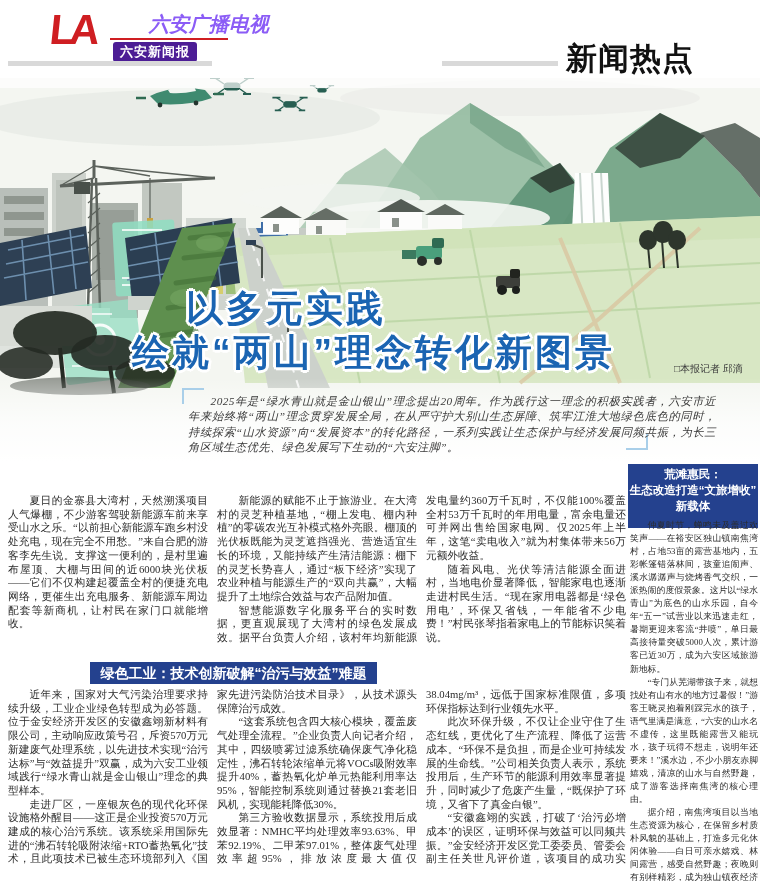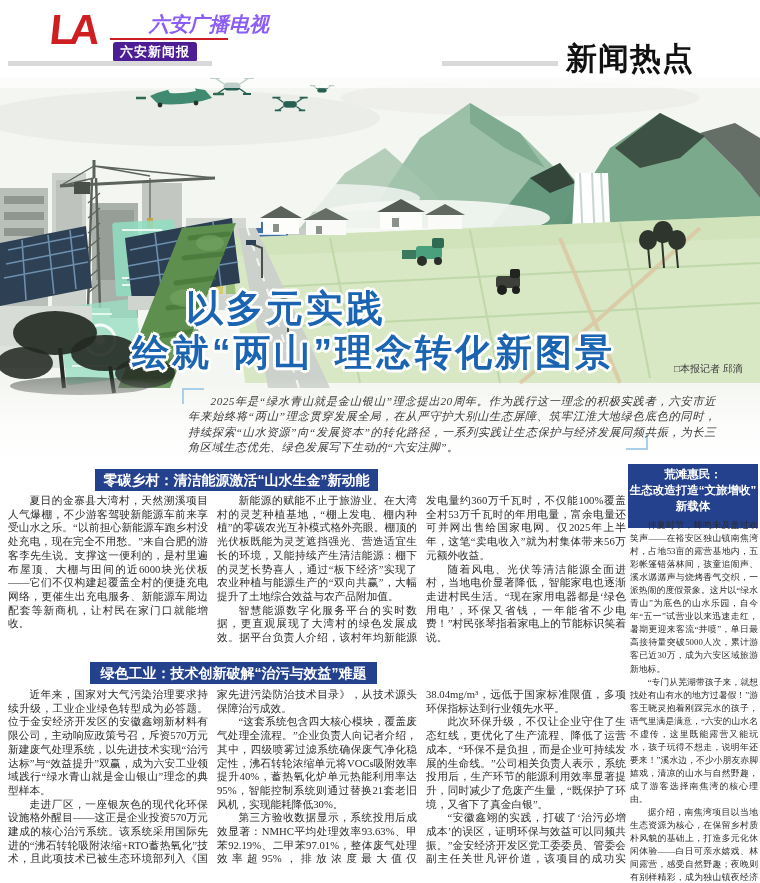--- a/index.html
+++ b/index.html
@@ -294,21 +294,20 @@
     <div class="hero-line hero-line2">绘就“两山”理念转化新图景</div>
     <div class="hero-byline">□本报记者 邱滴</div>
   </div>
 
   <div class="intro-box">
     <div class="bracket bracket-tl"></div>
     <div class="bracket bracket-br"></div>
     <p class="intro-text">2025年是“绿水青山就是金山银山”理念提出20周年。作为践行这一理念的积极实践者，六安市近年来始终将“两山”理念贯穿发展全局，在从严守护大别山生态屏障、筑牢江淮大地绿色底色的同时，持续探索“山水资源”向“发展资本”的转化路径，一系列实践让生态保护与经济发展同频共振，为长三角区域生态优先、绿色发展写下生动的“六安注脚”。</p>
   </div>
 
-  <div class="sec-bar sec1-bar">零碳乡村：清洁能源激活“山水生金”新动能</div>
   <div class="col3 sec1-body">
       <p>夏日的金寨县大湾村，天然溯溪项目人气爆棚，不少游客驾驶新能源车前来享受山水之乐。“以前担心新能源车跑乡村没处充电，现在完全不用愁。”来自合肥的游客李先生说。支撑这一便利的，是村里遍布屋顶、大棚与田间的近6000块光伏板——它们不仅构建起覆盖全村的便捷充电网络，更催生出充电服务、新能源车周边配套等新商机，让村民在家门口就能增收。</p>
       <p>新能源的赋能不止于旅游业。在大湾村的灵芝种植基地，“棚上发电、棚内种植”的零碳农光互补模式格外亮眼。棚顶的光伏板既能为灵芝遮挡强光、营造适宜生长的环境，又能持续产生清洁能源：棚下的灵芝长势喜人，通过“板下经济”实现了农业种植与能源生产的“双向共赢”，大幅提升了土地综合效益与农产品附加值。</p>
       <p>智慧能源数字化服务平台的实时数据，更直观展现了大湾村的绿色发展成效。据平台负责人介绍，该村年均新能源发电量约360万千瓦时，不仅能100%覆盖全村53万千瓦时的年用电量，富余电量还可并网出售给国家电网。仅2025年上半年，这笔“卖电收入”就为村集体带来56万元额外收益。</p>
       <p>随着风电、光伏等清洁能源全面进村，当地电价显著降低，智能家电也逐渐走进村民生活。“现在家用电器都是‘绿色用电’，环保又省钱，一年能省不少电费！”村民张琴指着家电上的节能标识笑着说。</p>
     </div>
 
   <div class="sec-bar sec2-bar">绿色工业：技术创新破解“治污与效益”难题</div>
   <div class="col3 sec2-body">
       <p>近年来，国家对大气污染治理要求持续升级，工业企业绿色转型成为必答题。位于金安经济开发区的安徽鑫翊新材料有限公司，主动响应政策号召，斥资570万元新建废气处理系统，以先进技术实现“治污达标”与“效益提升”双赢，成为六安工业领域践行“绿水青山就是金山银山”理念的典型样本。</p>

